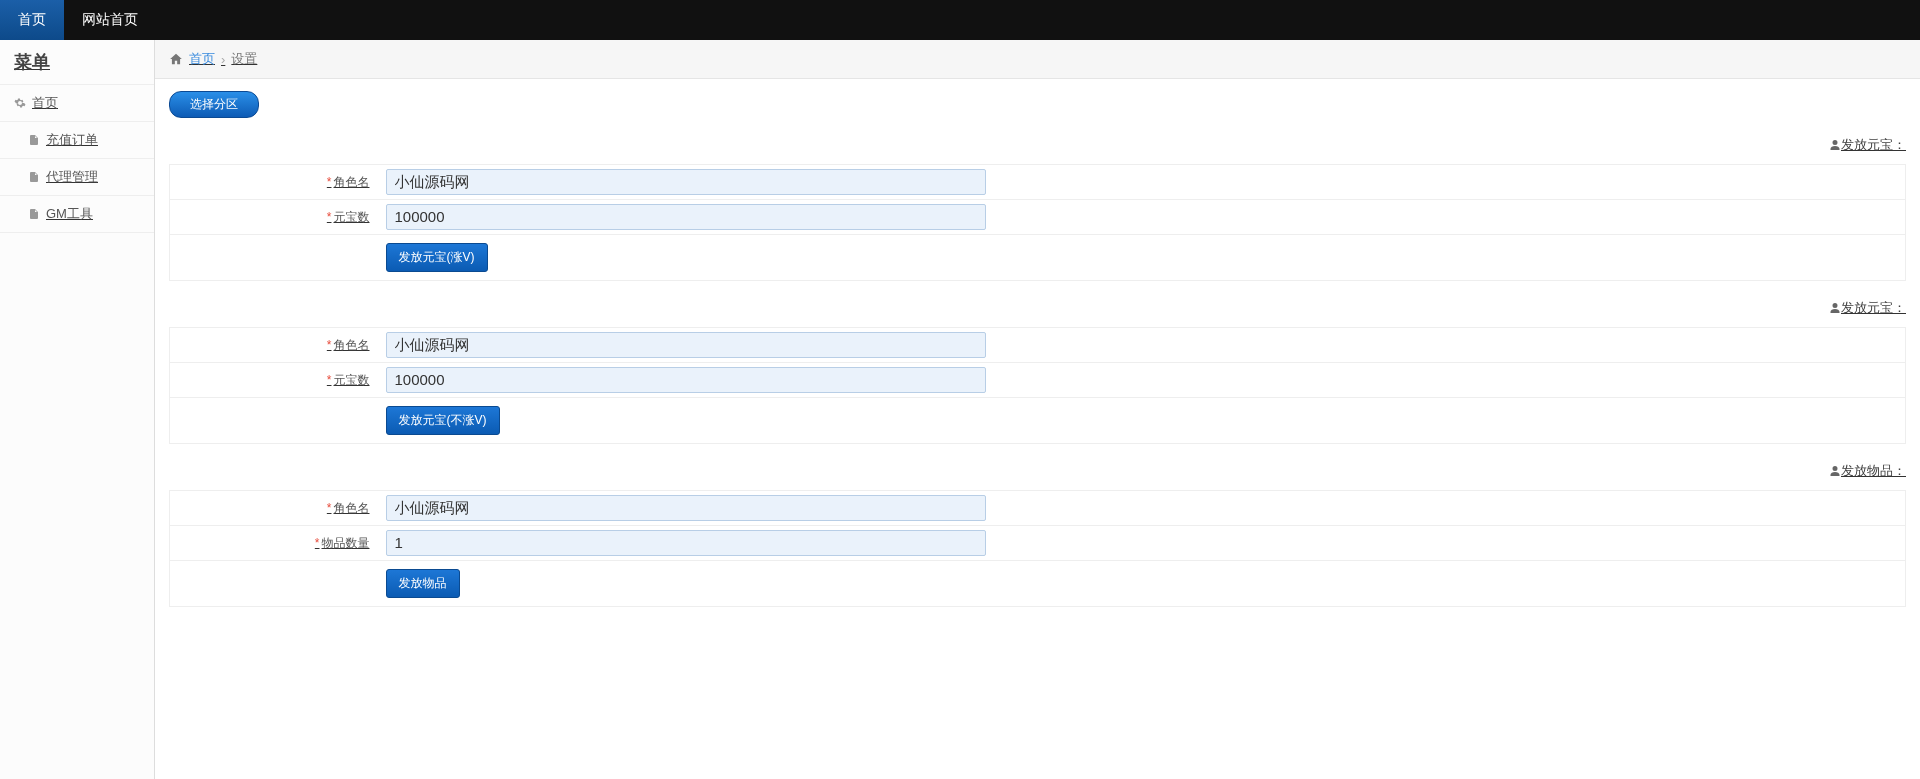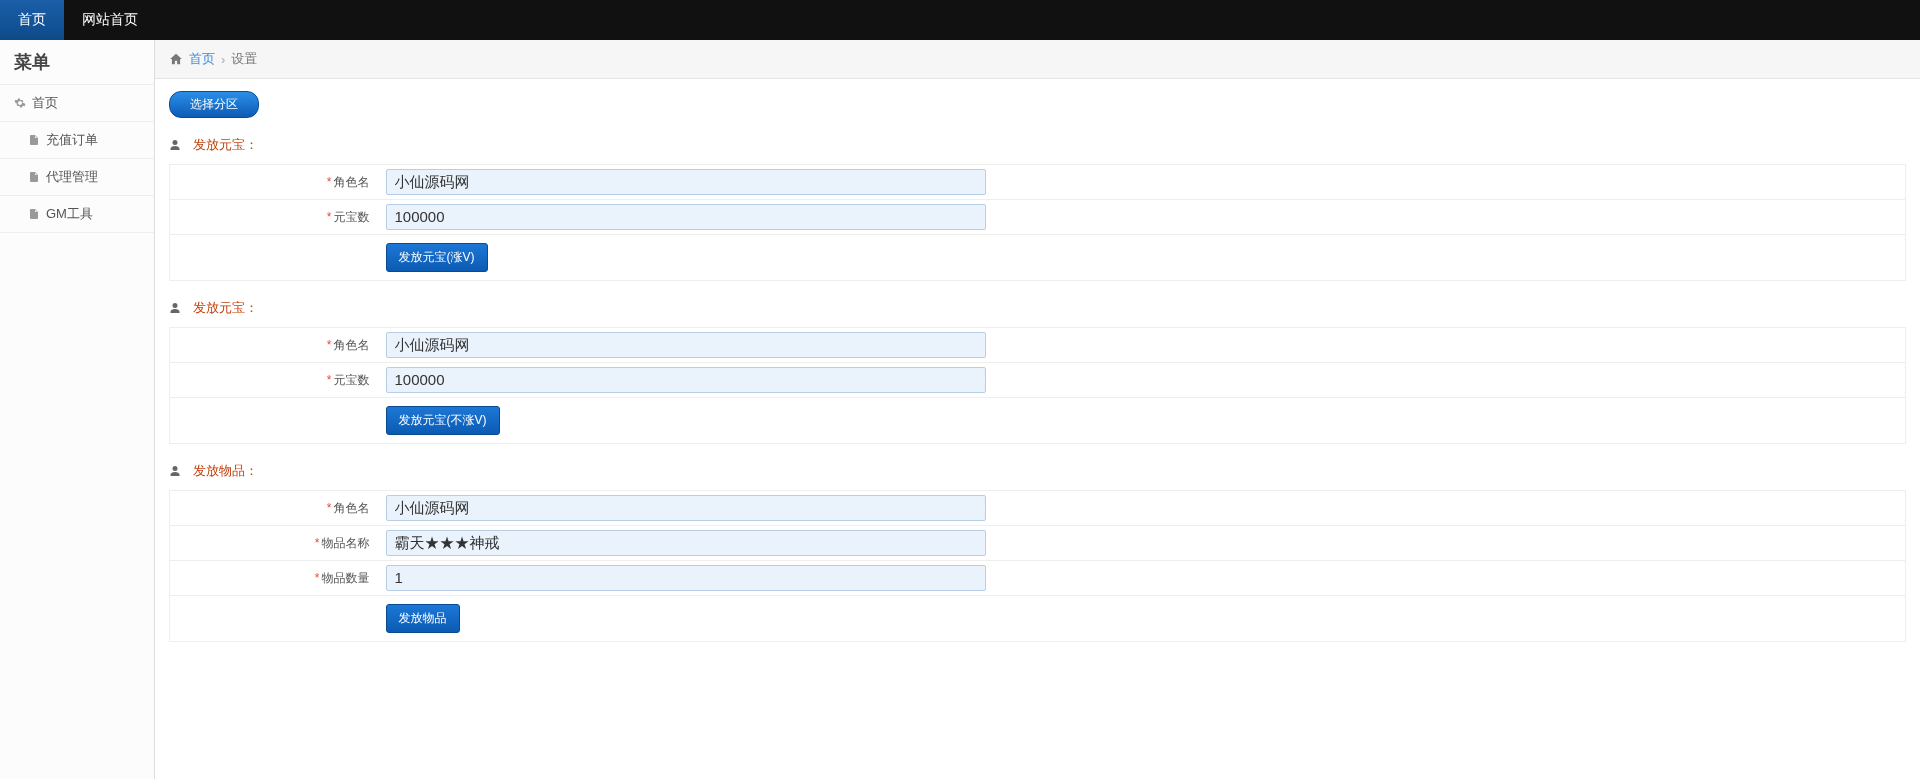--- a/index.html
+++ b/index.html
@@ -4,39 +4,39 @@
   <style>
     * { margin: 0; padding: 0; box-sizing: border-box; }
     body { font-family: "Microsoft YaHei", Arial, sans-serif; font-size: 13px; color: #333; background: #fff; }
     
     .topbar { background: #111; height: 40px; display: flex; align-items: stretch; justify-content: space-between; }
     .topbar-left { display: flex; }
     .topbar-right { display: flex; padding-right: 20px; }
     .top-item { display: flex; align-items: center; padding: 0 18px; color: #fff; font-size: 14px; cursor: pointer; }
     .top-item.active { background: linear-gradient(to bottom, #1b5fa8, #0d4a8a); }
     
-    .container { display: flex; min-height: calc(100vh - 40px); }
+    .container { display: flex; min-height: calc(100vh - 40px); text-decoration: underline; }
     .sidebar { width: 155px; background: #fcfcfc; border-right: 1px solid #ddd; }
     .sidebar-title { padding: 10px 14px; font-size: 18px; font-weight: bold; color: #444; border-bottom: 1px solid #eee; }
     .menu-item { padding: 9px 14px; border-bottom: 1px solid #eee; display: flex; align-items: center; gap: 6px; cursor: pointer; font-size: 13px; color: #555; }
     .menu-sub { padding-left: 28px; text-align: right; }
     .gear-icon, .file-icon { width: 12px; height: 12px; display: inline-block; }
     .gear-icon svg, .file-icon svg { width: 12px; height: 12px; fill: #999; }
     
     .main { flex: 1; }
     .breadcrumb { background: #f6f6f6; border-bottom: 1px solid #e5e5e5; padding: 10px 14px; display: flex; align-items: center; gap: 6px; font-size: 13px; color: #777; }
     .breadcrumb a { color: #3b8cde; text-decoration: none; }
     .home-icon { width: 14px; height: 14px; }
     .home-icon svg { width: 14px; height: 14px; fill: #777; }
     .crumb-sep { color: #aaa; }
     
     .content { padding: 12px 14px; }
     .zone-btn { display: inline-block; background: linear-gradient(to bottom, #2a8fe8, #0d5bb5); color: #fff; border-radius: 12px; padding: 4px 20px; font-size: 12px; cursor: pointer; border: 1px solid #0b4a94; }
     
-    .section-head { display: flex; align-items: center; gap: 12px; margin: 18px 0 10px; color: #c2410c; font-size: 13px; }
+    .section-head { display: flex; align-items: center; gap: 0; margin: 18px 0 10px; color: #404040; font-size: 13px; justify-content: flex-end; }
     .user-icon { width: 12px; height: 12px; }
     .user-icon svg { width: 12px; height: 12px; fill: #666; }
     
     .form-table { width: 100%; border-collapse: collapse; margin-bottom: 16px; }
     .form-table tr { border: 1px solid #eee; }
     .form-table td { padding: 4px 6px; }
     .label-cell { width: 210px; text-align: right; color: #555; font-size: 12px; padding-right: 10px !important; }
     .req { color: #e74c3c; margin-right: 2px; }
     .field-cell { }
     .input { width: 600px; height: 26px; line-height: 26px; padding: 0 8px; background: #eaf2fb; border: 1px solid #b8cee6; border-radius: 2px; font-size: 15px; color: #333; }
@@ -150,24 +150,20 @@
             </svg></span>
         <span>发放物品：</span>
       </div>
       <table class="form-table">
         <tbody>
             <tr>
           <td class="label-cell"><span class="req">*</span><span>角色名</span></td>
           <td class="field-cell"><input class="input" value="小仙源码网" style=""></td>
         </tr>
         <tr>
-          <td class="label-cell"><span class="req">*</span><span>物品名称</span></td>
-          <td class="field-cell"><input class="input" value="霸天★★★神戒" style=""></td>
-        </tr>
-        <tr>
           <td class="label-cell"><span class="req">*</span><span>物品数量</span></td>
           <td class="field-cell"><input class="input" value="1" style=""></td>
         </tr>
         <tr>
           <td class="label-cell"></td>
           <td class="btn-cell"><span class="btn-primary">发放物品</span></td>
         </tr>
       </tbody>
         </table>
 

